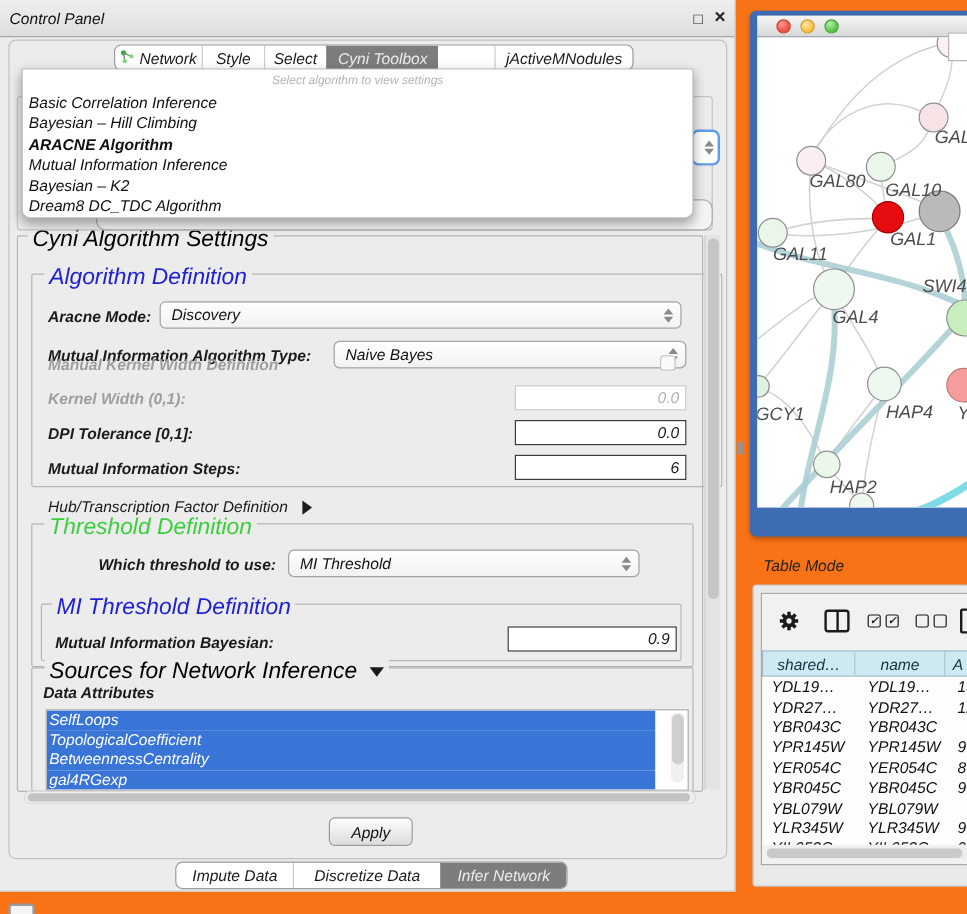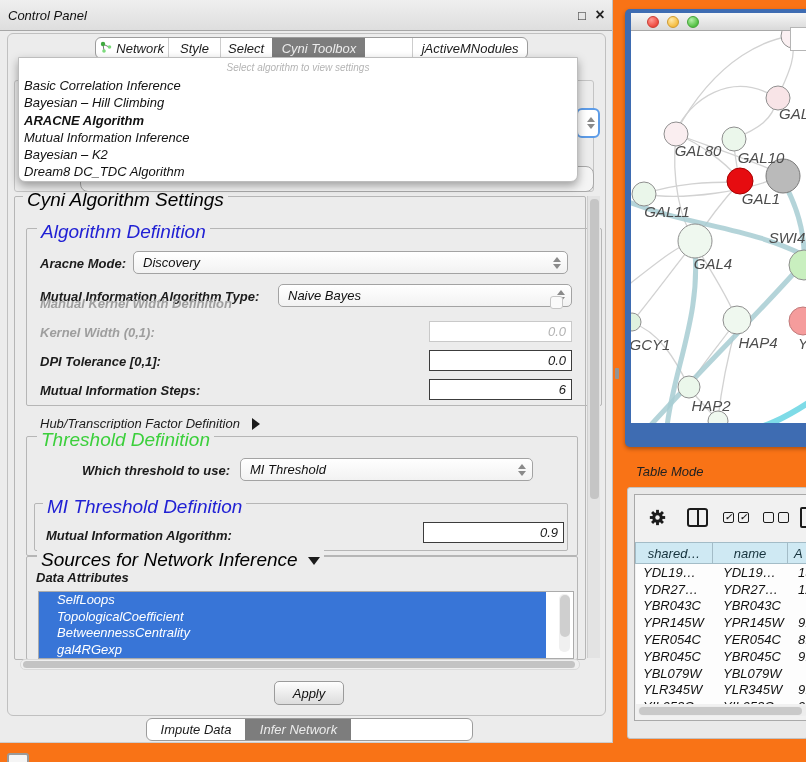--- a/index.html
+++ b/index.html
@@ -73,21 +73,21 @@
      background:#fafafa;box-sizing:border-box;}
 
   .tri-right{display:inline-block;width:0;height:0;border-top:6px solid transparent;
      border-bottom:6px solid transparent;border-left:8px solid #1b1b1b;vertical-align:middle;}
   .tri-down{display:inline-block;width:0;height:0;border-left:6px solid transparent;
      border-right:6px solid transparent;border-top:8px solid #1b1b1b;vertical-align:middle;}
 
   
   #attr-list{left:38px;top:591px;width:534px;height:66px;background:#fff;
      border:1px solid #ababab;overflow:hidden;}
-  .attr-item{height:16.5px;line-height:16.5px;padding-left:18px;font-size:13px;
+  .attr-item{height:16.5px;line-height:16.5px;padding-left:2px;font-size:13px;
      color:#fff;background:#3875d7;width:507px;box-sizing:border-box;}
   #attr-scroll{position:absolute;right:3px;top:2px;width:11px;height:58px;
      background:#f0f0f0;border-radius:5px;}
   #attr-thumb{position:absolute;left:0.5px;top:1px;width:10px;height:42px;
      background:#cfcfcf;border-radius:5px;}
 
   
   #v-scroll{left:587px;top:196px;width:13px;height:462px;background:#e3e3e3;
      border-left:1px solid #cfcfcf;box-sizing:border-box;}
   #v-thumb{position:absolute;left:1.5px;top:3px;width:9px;height:300px;
@@ -258,21 +258,21 @@
     <div class="abs combo" style="left:240px;top:458px;width:293px;height:23px;">
       <span>MI Threshold</span>
       <span class="spin">
           <i class="up"></i>
           <i class="dn"></i>
         </span>
     </div>
     <div class="abs grp" style="left:34px;top:503px;width:532px;height:46px;">
       <span class="leg blue" style="left:8px;">MI Threshold Definition</span>
     </div>
-    <div class="abs lbl" style="left:46px;top:528px;">Mutual Information Algorithm:</div>
+    <div class="abs lbl" style="left:46px;top:528px;">Mutual Information Bayesian:</div>
     <div class="abs field active" style="left:423px;top:522px;width:141px;height:21px;">0.9</div>
 
     <div class="abs grp" style="left:26px;top:556px;width:550px;height:102px;">
       <span class="leg" style="left:10px;">
         <span>Sources for Network Inference</span>
         <span class="tri-down" style="margin-left:5px;"></span>
       </span>
     </div>
     <div class="abs lbl" style="left:36px;top:570px;">Data Attributes</div>
 
@@ -291,20 +291,23 @@
     </div>
     <div class="abs" id="h-scroll">
       <div id="h-thumb"></div>
     </div>
 
     <div class="abs" id="apply-btn">Apply</div>
 
     <div class="abs tabbar" style="left:146px;top:718px;width:327px;height:23px;">
       <div class="tabseg" style="width:98px;">
           <span>Impute Data</span>
+        </div>
+      <div class="tabseg" style="width:122px;">
+          <span>Discretize Data</span>
         </div>
       <div class="tabseg sel" style="width:105px;">
           <span>Infer Network</span>
         </div>
     </div>
   </div>
 
   <div class="abs" id="divider-handle"></div>
 
   <div class="abs" id="net-window">

